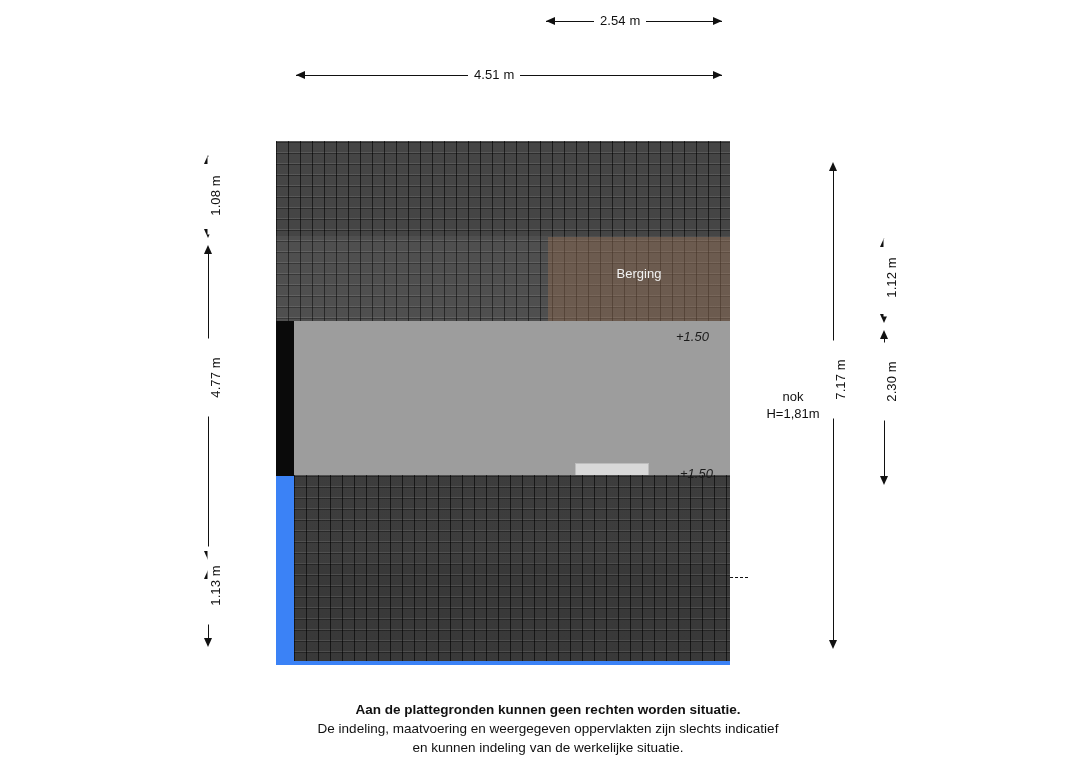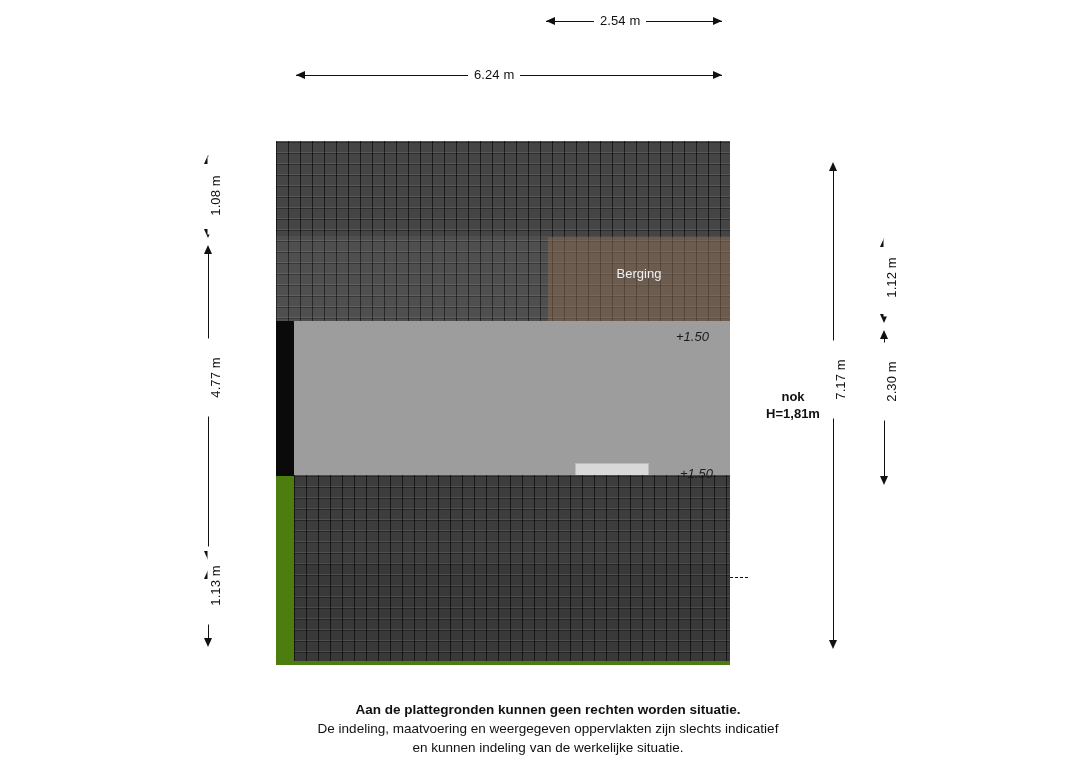--- a/index.html
+++ b/index.html
@@ -78,21 +78,21 @@
     letter-spacing: 0.1px;
   }
 
   
   #building {
     position: absolute;
     left: 268px;
     top: 141px;
     width: 454px;
     height: 524px;
-    background: #4d7c0f;
+    background: #3b82f6;
   }
   
   .roof {
     position: absolute;
     background-color: #3a3a3a;
     background-image:
       repeating-linear-gradient(to right, rgba(0,0,0,0.55) 0 1px, rgba(255,255,255,0.045) 1px 12px),
       repeating-linear-gradient(to bottom, rgba(255,255,255,0.10) 0 1px, rgba(0,0,0,0.42) 1px 2px, rgba(0,0,0,0.0) 2px 11px);
   }
   .roof-top {
@@ -253,21 +253,21 @@
     <div class="dim-h" style="left:538px; top:21px; width:176px;"></div>
     <div class="arrow arrow-left" style="left:538px; top:17px;"></div>
     <div class="arrow arrow-right" style="left:705px; top:17px;"></div>
     <div class="dim-label" style="left:586px; top:13px;">2.54 m</div>
   </div>
 
   <div>
     <div class="dim-h" style="left:288px; top:75px; width:426px;"></div>
     <div class="arrow arrow-left" style="left:288px; top:71px;"></div>
     <div class="arrow arrow-right" style="left:705px; top:71px;"></div>
-    <div class="dim-label" style="left:460px; top:67px;">6.24 m</div>
+    <div class="dim-label" style="left:460px; top:67px;">4.51 m</div>
   </div>
 
   <div>
     <div class="dim-v" style="left:200px; top:163px; height:66px;"></div>
     <div class="arrow arrow-up" style="left:196px; top:155px;"></div>
     <div class="arrow arrow-down" style="left:196px; top:229px;"></div>
     <div class="dim-label-v" style="left:168px; top:188px; width:66px; text-align:center;">1.08 m</div>
   </div>
 
   <div>
@@ -337,21 +337,21 @@
       <div class="zolder-label">Zolder</div>
     </div>
 
     <div class="roof roof-bottom1"></div>
     <div class="roof roof-bottom2"></div>
 
     <div class="level-label" style="left:400px; top:188px;">+1.50</div>
     <div class="level-label" style="left:404px; top:325px;">+1.50</div>
   </div>
 
-  <div class="nok" style="left:722px; top:388px; width:126px;font-weight:bold;">
+  <div class="nok" style="left:722px; top:388px; width:126px;">
     <div>nok</div>
     <div>H=1,81m</div>
   </div>
 
   <div id="footer">
     <div class="l1">Aan de plattegronden kunnen geen rechten worden situatie.</div>
     <div>De indeling, maatvoering en weergegeven oppervlakten zijn slechts indicatief</div>
     <div>en kunnen indeling van de werkelijke situatie.</div>
   </div>
 

